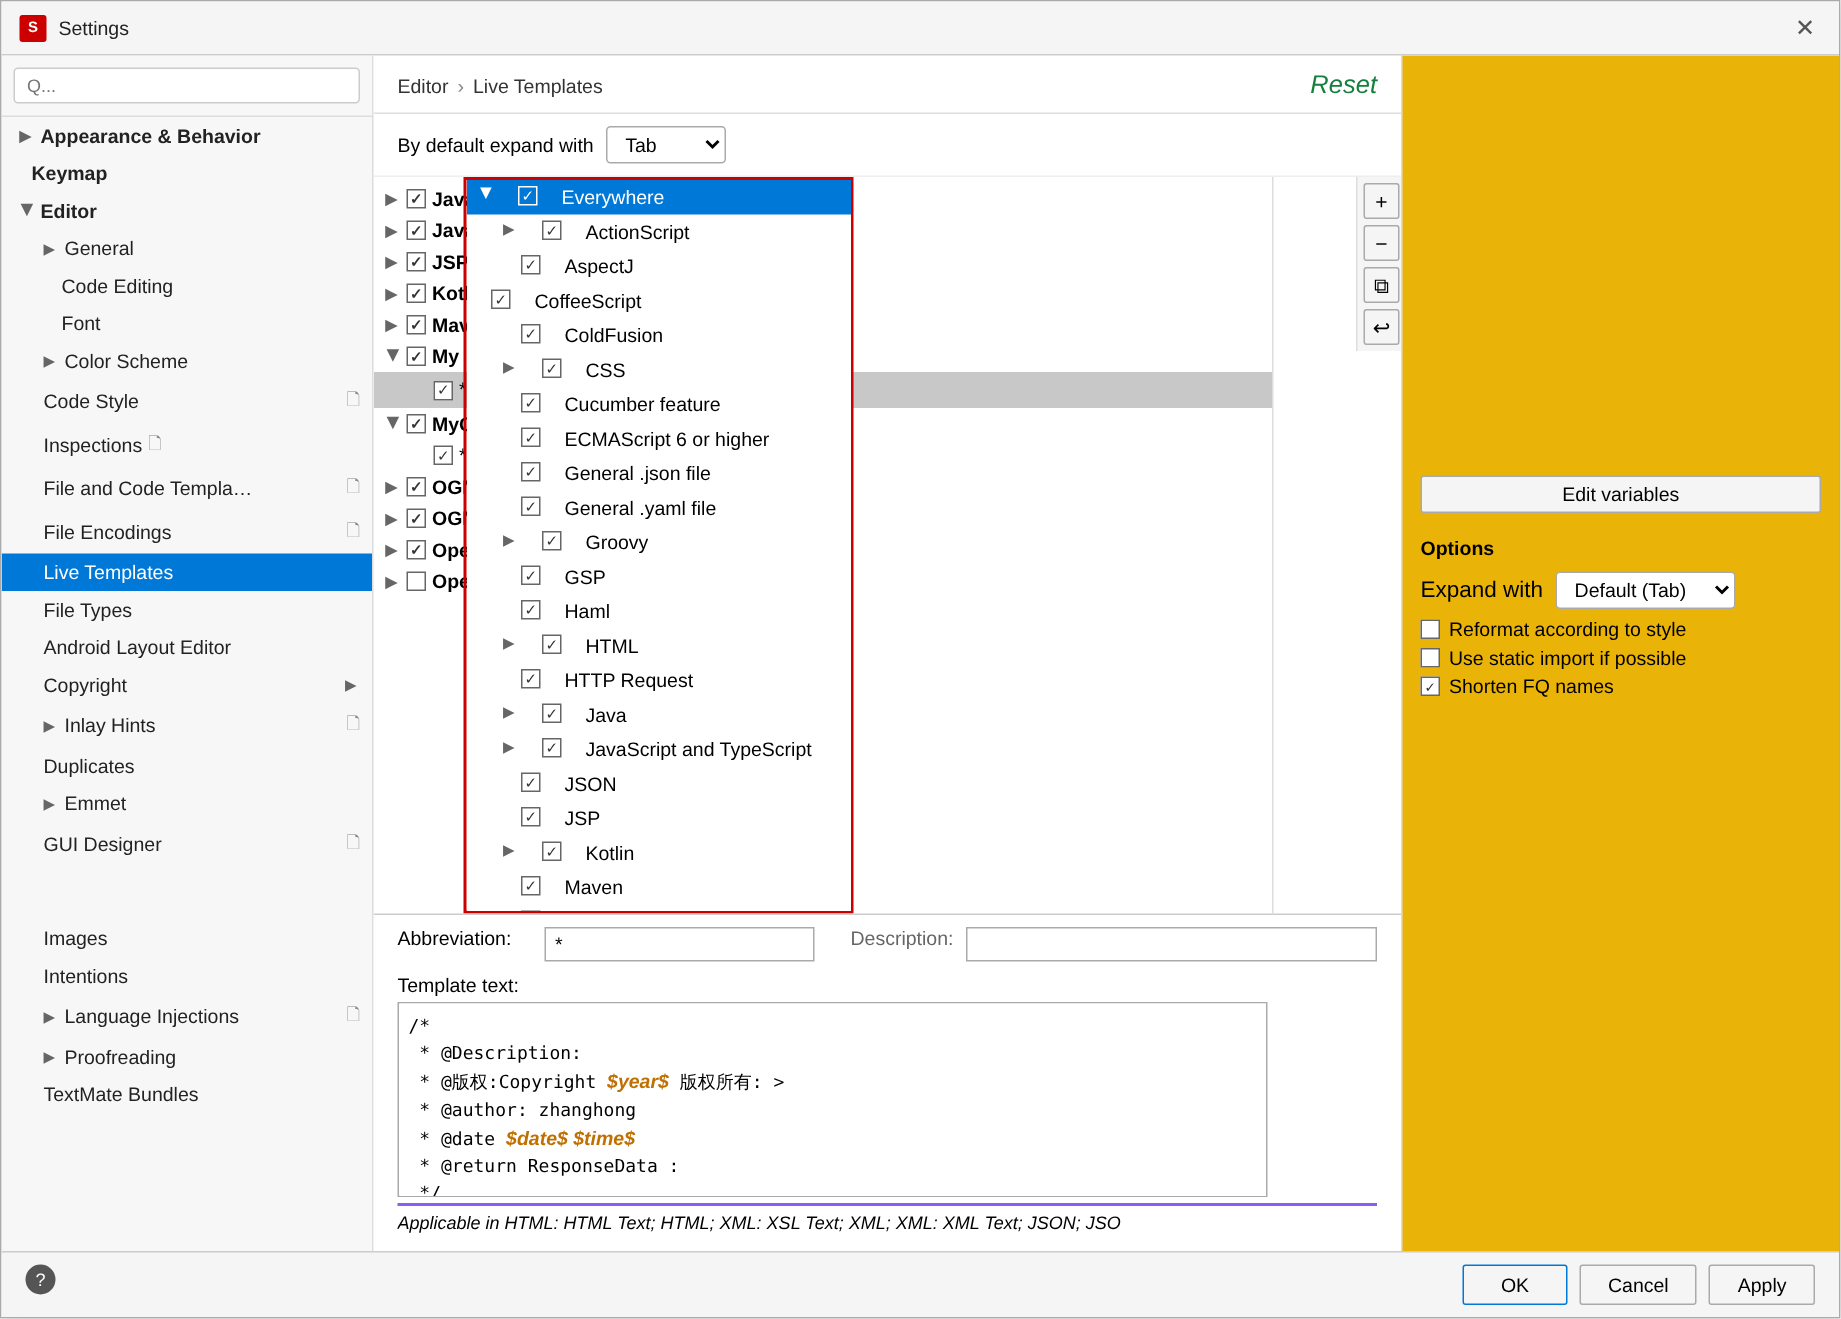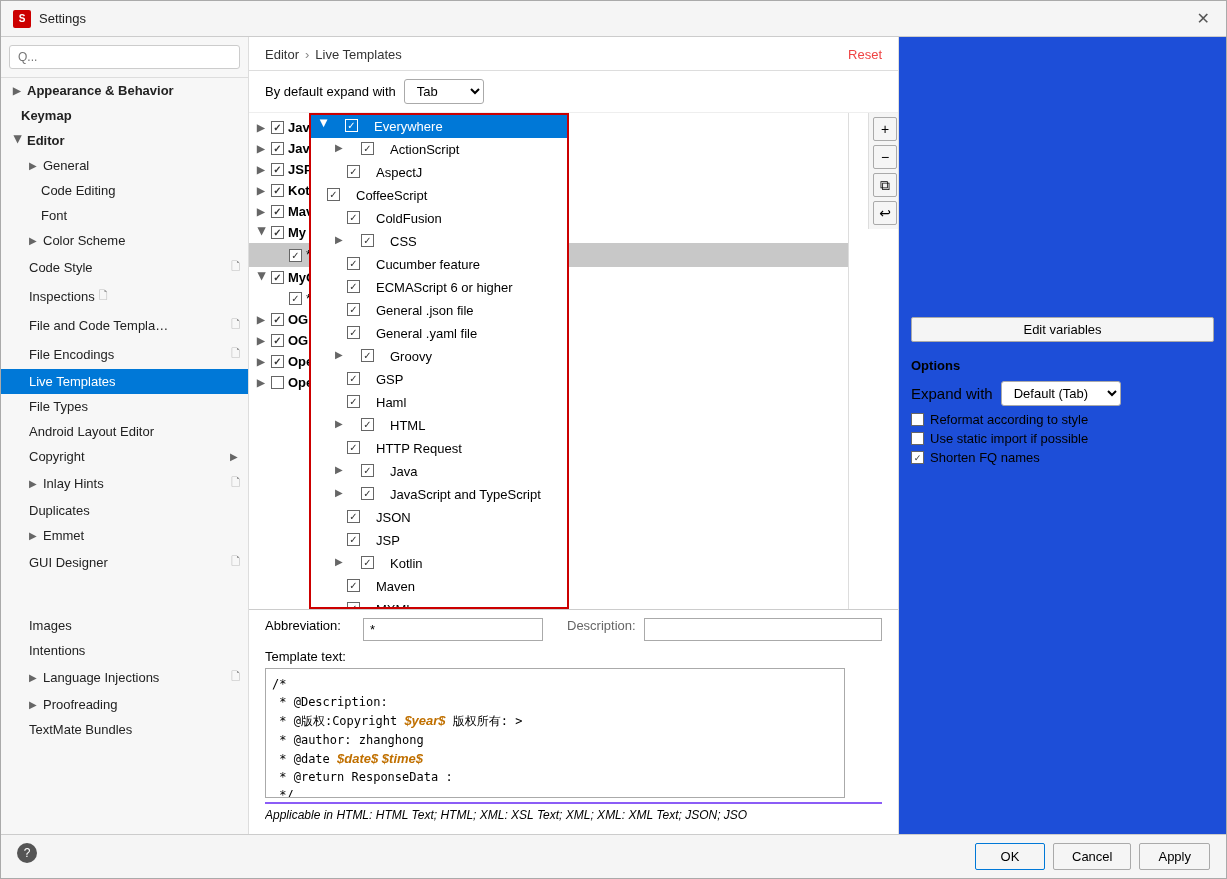--- a/index.html
+++ b/index.html
@@ -15,21 +15,21 @@
     .search-bar { padding: 8px; border-bottom: 1px solid #ddd; }
     .search-input { width: 100%; padding: 4px 8px; border: 1px solid #ccc; border-radius: 3px; font-size: 12px; background: white; }
     .sidebar-item { padding: 5px 8px 5px 12px; cursor: pointer; display: flex; align-items: center; gap: 4px; color: #222; white-space: nowrap; overflow: hidden; text-overflow: ellipsis; }
     .sidebar-item.active { background: #0078d7; color: white; }
     .sidebar-item.section-header { font-weight: bold; }
     .chevron { display: inline-block; width: 10px; font-size: 10px; color: #666; flex-shrink: 0; }
     .main-panel { flex: 1; display: flex; flex-direction: column; overflow: hidden; }
     .main-header { padding: 10px 16px 8px; border-bottom: 1px solid #ddd; display: flex; align-items: center; justify-content: space-between; background: #fff; }
     .breadcrumb { display: flex; align-items: center; gap: 6px; font-size: 13px; color: #333; }
     .breadcrumb-sep { color: #888; }
-    .reset-link { color: #ef4444; cursor: pointer; font-size: 13px; text-decoration: none; }
+    .reset-link { color: #15803d; cursor: pointer; font-size: 17px; text-decoration: none; font-style: italic; }
     .expand-bar { padding: 8px 16px; display: flex; align-items: center; gap: 8px; border-bottom: 1px solid #eee; }
     .expand-bar label { font-size: 13px; }
     .dropdown-select { padding: 3px 8px; border: 1px solid #aaa; border-radius: 3px; background: white; font-size: 13px; cursor: pointer; min-width: 80px; }
     .templates-area { display: flex; flex: 1; overflow: hidden; }
     .templates-list { width: 600px; border-right: 1px solid #ddd; overflow-y: auto; padding: 4px 0; position: relative; }
     .template-item { padding: 3px 8px 3px 16px; display: flex; align-items: center; gap: 4px; cursor: pointer; }
     .template-item.selected { background: #ccc; }
     .template-group { padding: 3px 8px; display: flex; align-items: center; gap: 4px; cursor: pointer; font-weight: bold; }
     .checkbox { width: 13px; height: 13px; border: 1px solid #666; background: white; display: inline-flex; align-items: center; justify-content: center; flex-shrink: 0; }
     .checkbox.checked::after { content: '✓'; font-size: 10px; color: #333; }
@@ -391,21 +391,21 @@
  * @版权:Copyright <span style="color:#c07000; font-style:italic; font-weight:bold;">$year$</span> 版权所有: &gt;
  * @author: zhanghong
  * @date <span style="color:#c07000; font-style:italic; font-weight:bold;">$date$ $time$</span>
  * @return ResponseData :
  */</pre>
         </div>
         <div class="applicable-bar">Applicable in HTML: HTML Text; HTML; XML: XSL Text; XML; XML: XML Text; JSON; JSO</div>
       </div>
     </div>
 
-    <div class="right-panel" style="width:328px; border-left:1px solid #ddd; padding:12px; display:flex; flex-direction:column; gap:8px; background:#1d4ed8; overflow-y:auto;">
+    <div class="right-panel" style="width:292px; border-left:1px solid #ddd; padding:12px; display:flex; flex-direction:column; gap:8px; background:#eab308; overflow-y:auto;">
 
       <div style="height:260px;"></div>
       <button class="edit-vars-btn" style="width:100%; padding:4px; border:1px solid #aaa; background:#f5f5f5; cursor:pointer;">Edit variables</button>
       <div class="options-section">
         <div class="options-title">Options</div>
         <div class="options-row">
           <span class="options-label">Expand with</span>
           <select class="options-dropdown">
             <option>Default (Tab)</option>
             <option>Tab</option>

